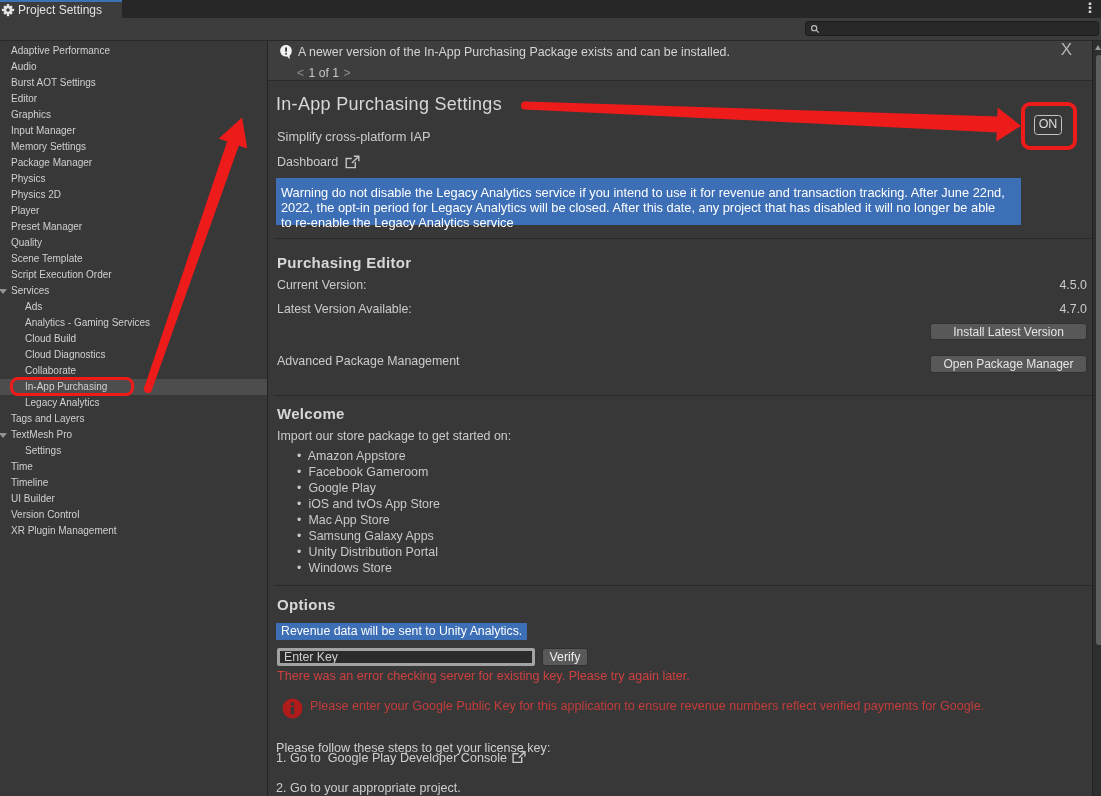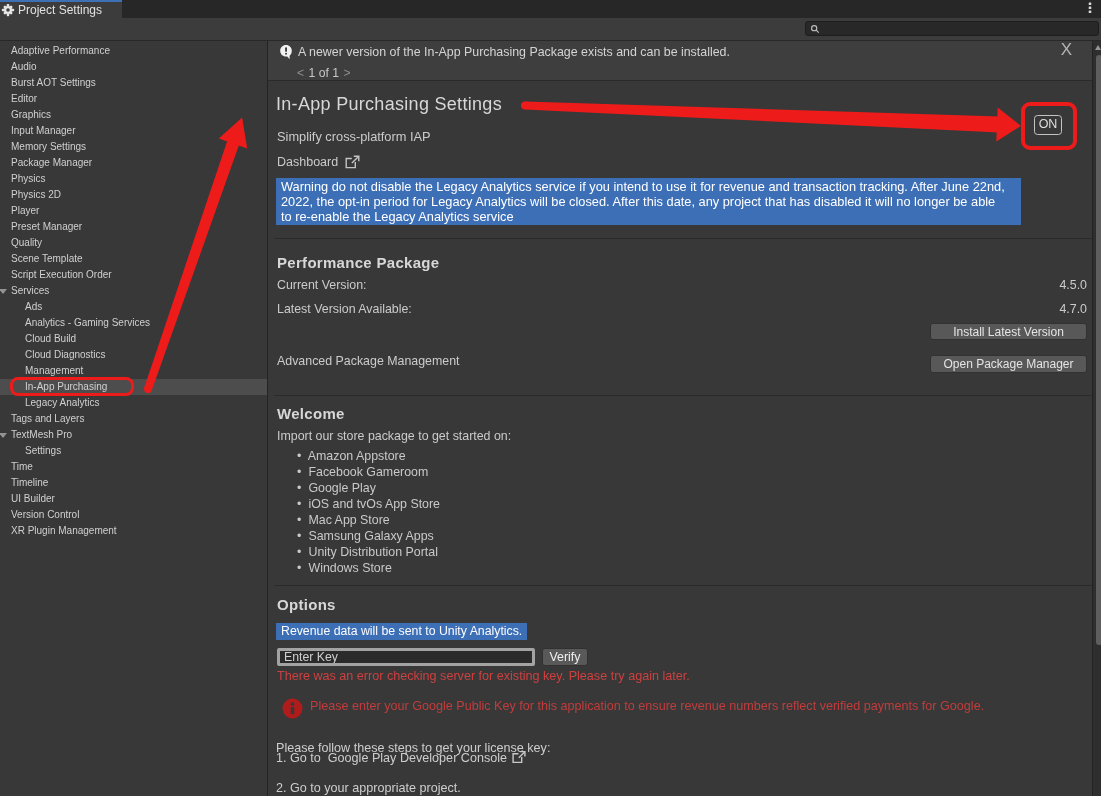--- a/index.html
+++ b/index.html
@@ -49,21 +49,21 @@
   #on-btn { position:absolute; left:766px; top:74px; width:28px; height:20px; border:1.5px solid #c4c4c4;
             border-radius:3.5px; color:#dedede; font-size:12.5px; text-align:center; line-height:17px;
             background:transparent; font-family:"Liberation Sans",sans-serif; }
 
   #simplify { position:absolute; left:9px; top:88px; font-size:12.8px; color:#cbcbcb; }
   #dashboard { position:absolute; left:9px; top:113px; font-size:12.5px; color:#cbcbcb;
                display:flex; align-items:center;justify-content:space-between; }
   #dashboard svg { margin-left:7px; margin-top:1px; }
 
   #warnbox { position:absolute; left:8px; top:137px; width:745px; height:47px; background:#3d6fb7;
-             color:#ffffff; font-size:12.8px; line-height:15.2px; padding:1px 14px 1px 5px; }
+             color:#ffffff; font-size:12.8px; line-height:15.2px; padding:7px 14px 1px 5px; }
 
   .hdiv { position:absolute; left:6px; width:818px; height:1px; background:#2a2a2a; }
   .sec-h { position:absolute; left:9px; font-size:15px; font-weight:bold; color:#d7d7d7; letter-spacing:0.3px; }
   .lbl { position:absolute; font-size:12.4px; color:#cbcbcb; }
   .val { position:absolute; right:5px; font-size:12.4px; color:#cbcbcb; text-align:right; }
   .ubtn { position:absolute; background:#585858; border:1px solid #313131; border-radius:3px;
           color:#e4e4e4; font-size:12px; text-align:center; font-family:"Liberation Sans",sans-serif;
           display:flex; align-items:center; justify-content:center; }
 
   #btn-install { left:662px; top:282px; width:157px; height:17px; }
@@ -215,21 +215,21 @@
     <div class="side-item child">
       
       <span class="side-label">Cloud Build</span>
     </div>
     <div class="side-item child">
       
       <span class="side-label">Cloud Diagnostics</span>
     </div>
     <div class="side-item child">
       
-      <span class="side-label">Management</span>
+      <span class="side-label">Collaborate</span>
     </div>
     <div class="side-item selected child">
       
       <span class="side-label">In-App Purchasing</span>
     </div>
     <div class="side-item child">
       
       <span class="side-label">Legacy Analytics</span>
     </div>
     <div class="side-item">
@@ -297,21 +297,21 @@
       <path d="M10.3 7 L10.3 12.6 L1.2 12.6 L1.2 3.5 L6.8 3.5" fill="none" stroke="#c4c4c4" stroke-width="1.4"></path>
       <path d="M8.8 1.2 L13.8 1.2 L13.8 6.2" fill="none" stroke="#c4c4c4" stroke-width="1.4"></path>
       <line x1="13.3" y1="1.7" x2="6.9" y2="8.1" stroke="#c4c4c4" stroke-width="1.4"></line>
     </svg>
   </div>
 
   <div id="warnbox">Warning do not disable the Legacy Analytics service if you intend to use it for revenue and transaction tracking. After June 22nd, 2022, the opt-in period for Legacy Analytics will be closed. After this date, any project that has disabled it will no longer be able to re-enable the Legacy Analytics service</div>
 
   <div class="hdiv" style="top:197px"></div>
 
-  <div class="sec-h" style="top:213px">Performance Package</div>
+  <div class="sec-h" style="top:213px">Purchasing Editor</div>
   <div class="lbl" style="left:9px; top:237px">Current Version:</div>
   <div class="val" style="top:237px">4.5.0</div>
   <div class="lbl" style="left:9px; top:261px">Latest Version Available:</div>
   <div class="val" style="top:261px">4.7.0</div>
   <div class="ubtn" id="btn-install">Install Latest Version</div>
   <div class="lbl" style="left:9px; top:313px">Advanced Package Management</div>
   <div class="ubtn" id="btn-openpm">Open Package Manager</div>
 
   <div class="hdiv" style="top:354px"></div>
 

